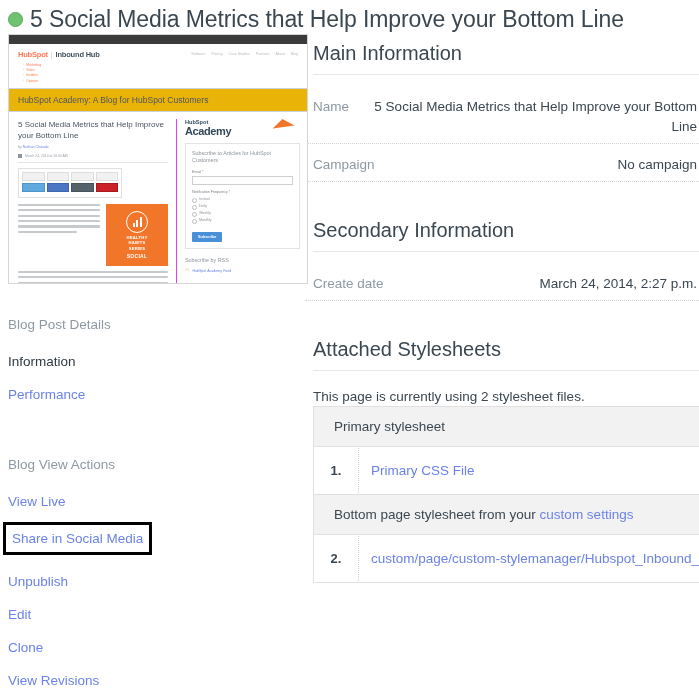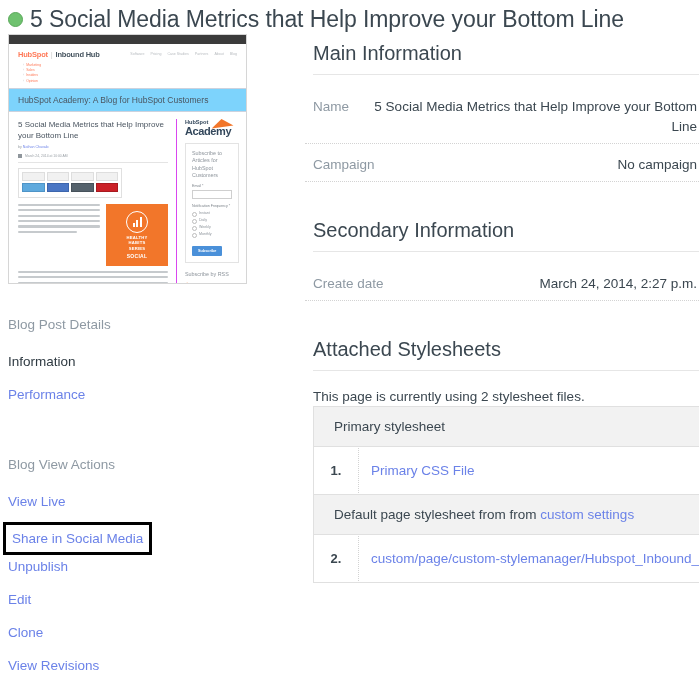--- a/index.html
+++ b/index.html
@@ -54,21 +54,21 @@
   }
   .col-right {
     flex: 1 1 auto;
     padding-left: 10px;
     padding-top: 8px;
     overflow: hidden;
   }
 
   
   .thumb {
-    width: 239px;
+    width: 300px;
     height: 250px;
     border: 1px solid #d6d6d6;
     background: #fff;
     overflow: hidden;
     position: relative;
     box-sizing: border-box;
   }
   .thumb-topbar {
     height: 9px;
     background: #3b3b3b;
@@ -110,21 +110,21 @@
     color: #ff7a59;
     line-height: 5.2px;
     white-space: nowrap;
   }
   .thumb-subnav div::before {
     content: "›";
     color: #c9ccd0;
     margin-right: 2px;
   }
   .thumb-banner {
-    background: #7dd3fc;
+    background: #eab308;
     border-top: 1px solid #ccd2de;
     border-bottom: 1px solid #ccd2de;
     padding: 6px 9px;
     font-size: 8.5px;
     color: #4a5560;
     white-space: nowrap;
   }
   .thumb-body {
     display: flex;
     padding: 7px 0 0 0;
@@ -353,21 +353,21 @@
     cursor: pointer;
   }
   .nav-item.current {
     color: #2f3a42;
     cursor: default;
   }
   .nav-item.highlighted {
     outline: 3px solid #000000;
     padding: 5px 6px;
     margin-left: -2px;
-    margin-bottom: 5px;
+    margin-bottom: 20px;
   }
 
   
   .section-title {
     font-size: 20px;
     font-weight: 400;
     color: #3b4750;
     padding-bottom: 9px;
     border-bottom: 1px solid #e6e6e6;
     margin: 0 0 22px 8px;
@@ -606,20 +606,20 @@
     <h2 class="section-title tight">Attached Stylesheets</h2>
 
     <p class="note">This page is currently using 2 stylesheet files.</p>
 
     <div class="ss-table">
       <div class="ss-grouprow">Primary stylesheet</div>
       <div class="ss-datarow">
         <span class="ss-num">1.</span>
         <span class="ss-link">Primary CSS File</span>
       </div>
-      <div class="ss-grouprow"><span>Default page stylesheet from from </span><a>custom settings</a></div>
+      <div class="ss-grouprow"><span>Bottom page stylesheet from your </span><a>custom settings</a></div>
       <div class="ss-datarow">
         <span class="ss-num">2.</span>
         <span class="ss-link">custom/page/custom-stylemanager/Hubspot_Inbound_Blog.css</span>
       </div>
     </div>
   </div>
 </div>
 
 </body></html>

